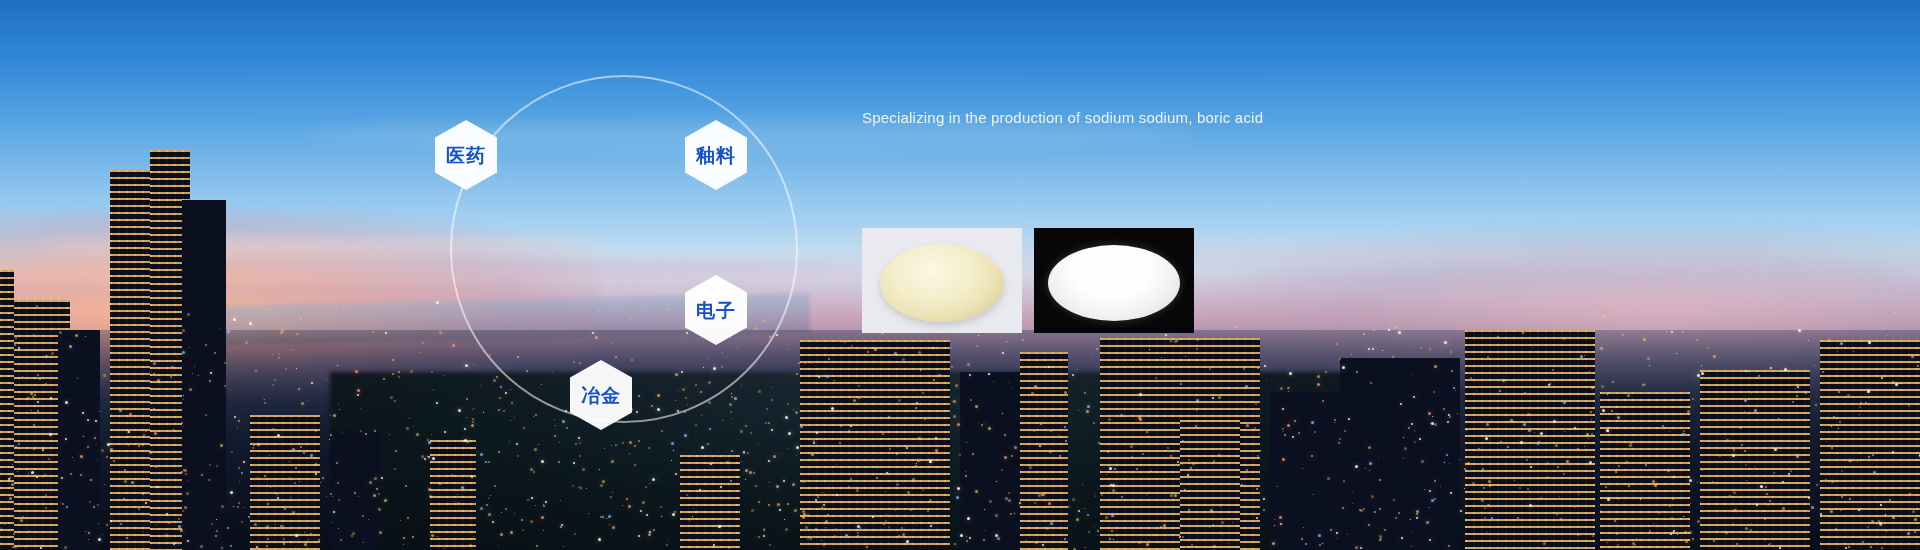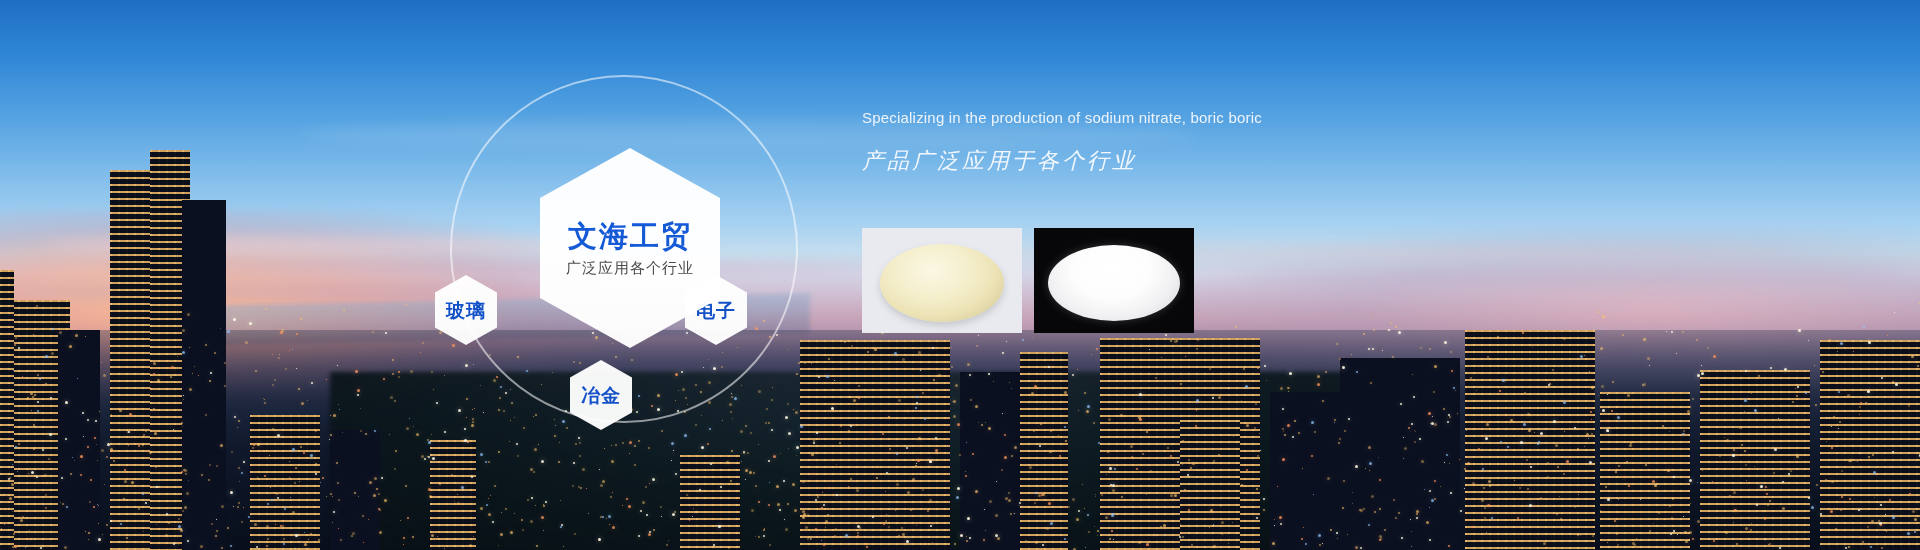--- a/index.html
+++ b/index.html
@@ -1729,43 +1729,41 @@
       <i style="left:1892px;top:171px;width:2px;height:2px;background:rgba(255,248,225,0.87);box-shadow:0 0 4px rgba(255,248,225,0.52);"></i>
       <i style="left:1460px;top:230px;width:2px;height:2px;background:rgba(255,248,225,0.91);box-shadow:0 0 4px rgba(255,248,225,0.55);"></i>
       <i style="left:811px;top:173px;width:3px;height:3px;background:rgba(255,198,110,0.66);box-shadow:0 0 5px rgba(255,198,110,0.40);"></i>
     </div>
 
   <div class="diagram">
 
     <div class="ring"></div>
 
 
+    <div class="hex hex-small hex-tr">
+      <span>釉料</span>
+    </div>
 
     <div class="hex hex-small hex-br">
       <span>电子</span>
     </div>
 
     <div class="hex hex-small hex-bottom">
       <span>冶金</span>
     </div>
 
-    <div class="hex hex-small hex-bl">
-      <span>玻璃</span>
+
+    <div class="hex hex-small hex-tl">
+      <span>医药</span>
     </div>
 
-
-    <div class="hex hex-center">
-      <div class="title">文海工贸</div>
-      <div class="sub">广泛应用各个行业</div>
-    </div>
   </div>
 
   <div class="copy">
-    <div class="h2">Specializing in the production of sodium nitrate, boric boric</div>
-    <div class="h3">产品广泛应用于各个行业</div>
+    <div class="h2">Specializing in the production of sodium sodium, boric acid</div>
   </div>
 
   <div class="photos">
     <div class="photo photo-a">
       <div class="pile"></div>
     </div>
     <div class="photo photo-b">
       <div class="pile"></div>
     </div>
   </div>

